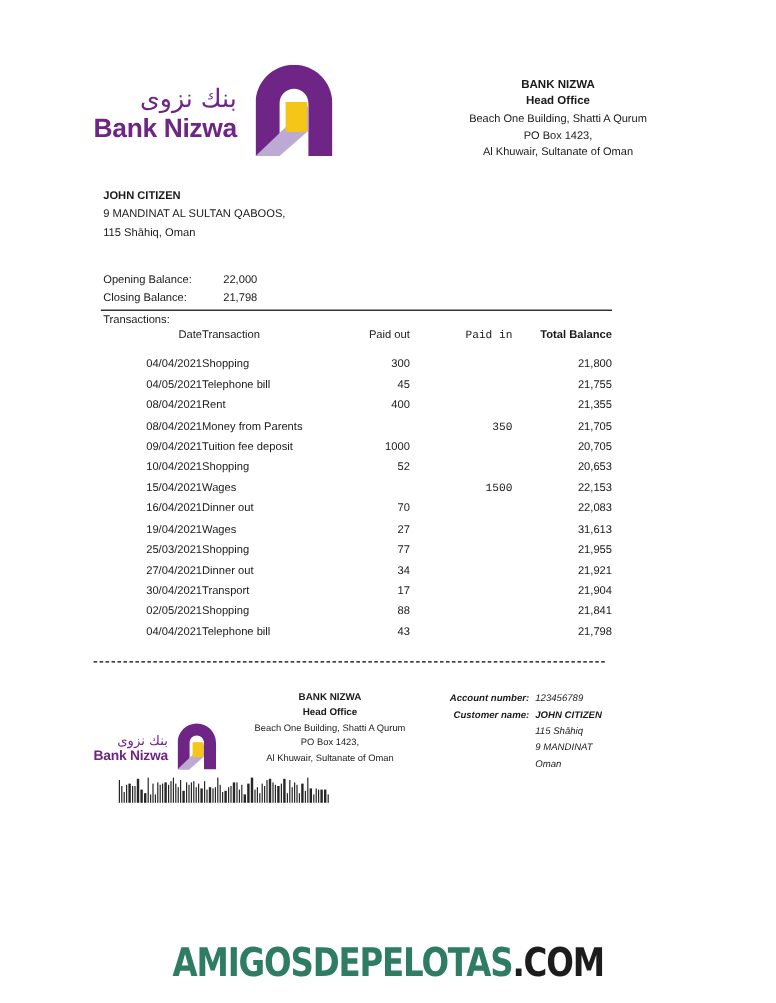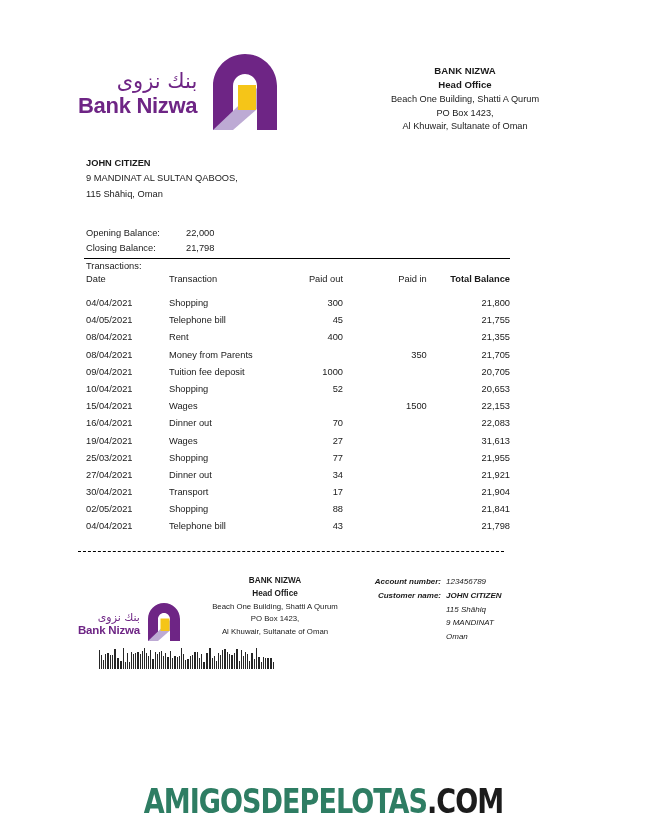--- a/index.html
+++ b/index.html
@@ -121,24 +121,24 @@
     border-collapse: collapse;
     font-size: 9.3px;
   }
   .tx-table th, .tx-table td {
     padding: 0;
     height: 16.2px;
     vertical-align: top;
     font-weight: normal;
     white-space: nowrap;
   }
-  .c-date   { width: 92px;  text-align: left; }
+  .c-date   { width: 92px;  text-align: right; }
   .c-desc   { width: 110px; text-align: left; }
   .c-out    { width: 78px;  text-align: right; padding-right: 22px !important; }
-  .c-in     { width: 70px;  text-align: right; padding-right: 12px !important; }
+  .c-in     { width: 70px;  text-align: right; padding-right: 12px !important; font-family: Liberation Mono, monospace; }
   .c-bal    { width: 74px;  text-align: right; font-weight: bold; }
   .tx-table thead th { padding-bottom: 5px !important; height: 19px; }
   .tx-table thead .c-bal { font-weight: bold; }
   .tx-table tbody td { padding-bottom: 1px !important; }
 
   
   .dash-line {
     position: absolute;
     left: 78px;
     top: 547px;

